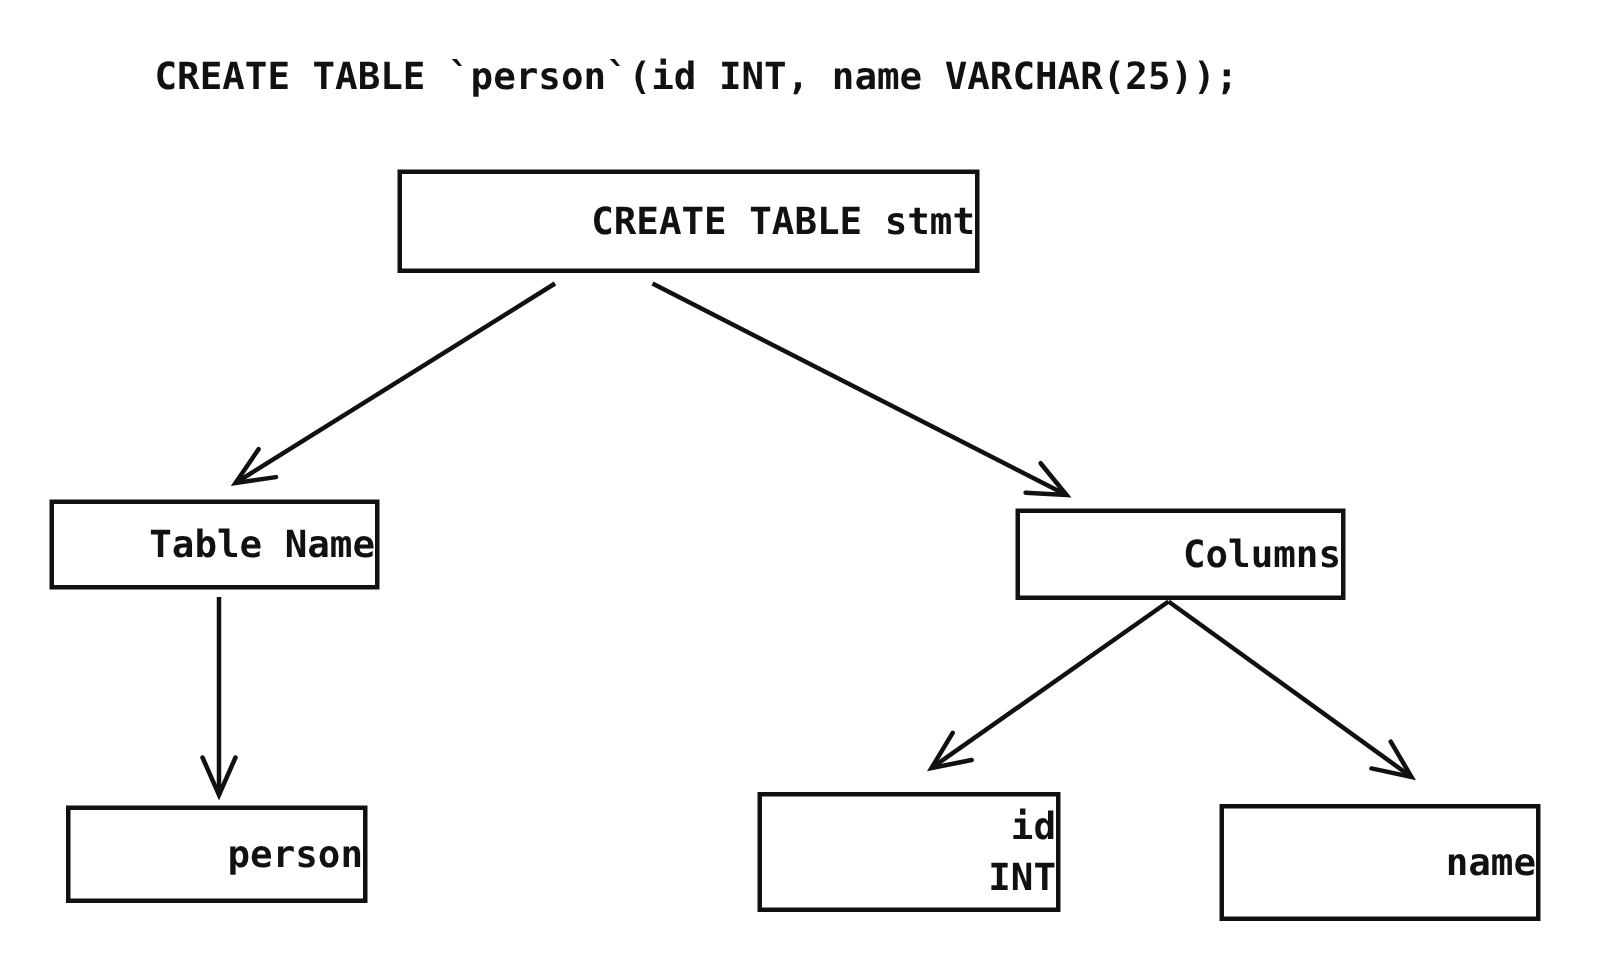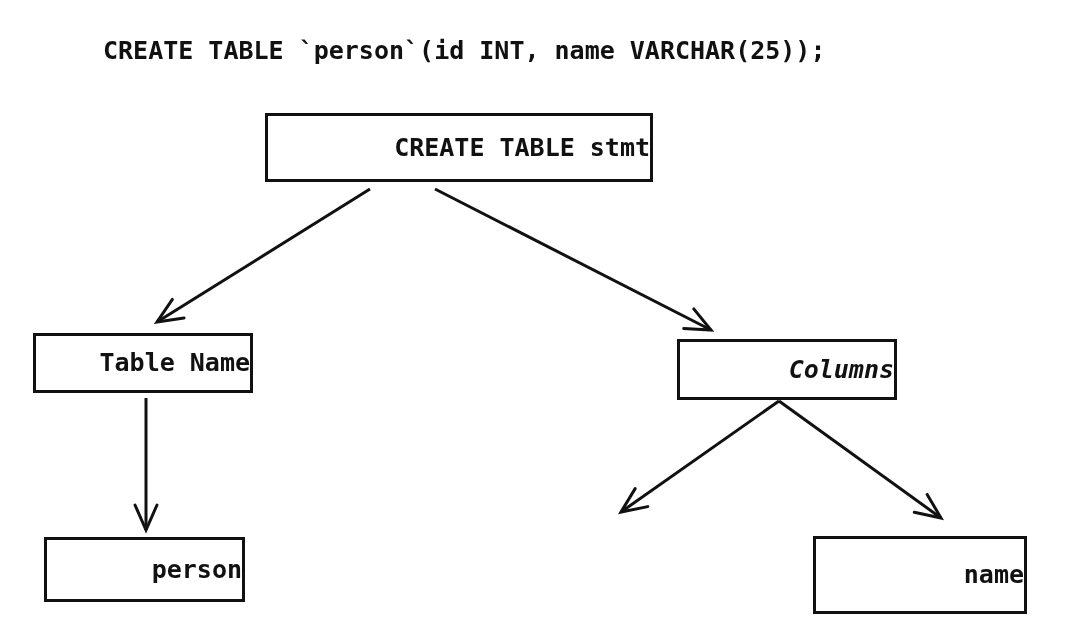--- a/index.html
+++ b/index.html
@@ -47,21 +47,21 @@
     justify-content: center;
     font-size: 25px;
     font-weight: bold;
     line-height: 34px;
     text-align: center;
     white-space: pre;
   }
   .node-root       { left: 265px; top: 113px; width: 388px; height: 69px; }
   .node-table-name { left:  33px; top: 333px; width: 220px; height: 60px; }
   .node-person     { left:  44px; top: 537px; width: 201px; height: 65px; }
-  .node-columns    { left: 677px; top: 339px; width: 220px; height: 61px; font-style: italic; }
+  .node-columns    { left: 677px; top: 339px; width: 220px; height: 61px; }
   .node-col-id     { left: 505px; top: 528px; width: 202px; height: 80px; }
   .node-col-name   { left: 813px; top: 536px; width: 214px; height: 78px; padding-left: 48px; }
 </style>
 </head>
 <body>
 
 <div class="canvas">
 
   <div class="stmt">CREATE TABLE `person`(id INT, name VARCHAR(25));</div>
 
@@ -87,18 +87,22 @@
   </div>
 
   <div class="node node-person">
     <span>person</span>
   </div>
 
   <div class="node node-columns">
     <span>Columns</span>
   </div>
 
+  <div class="node node-col-id">
+    <span>id</span>
+    <span>INT</span>
+  </div>
 
   <div class="node node-col-name">
     <span>name</span>
   </div>
 
 </div>
 
 </body></html>

